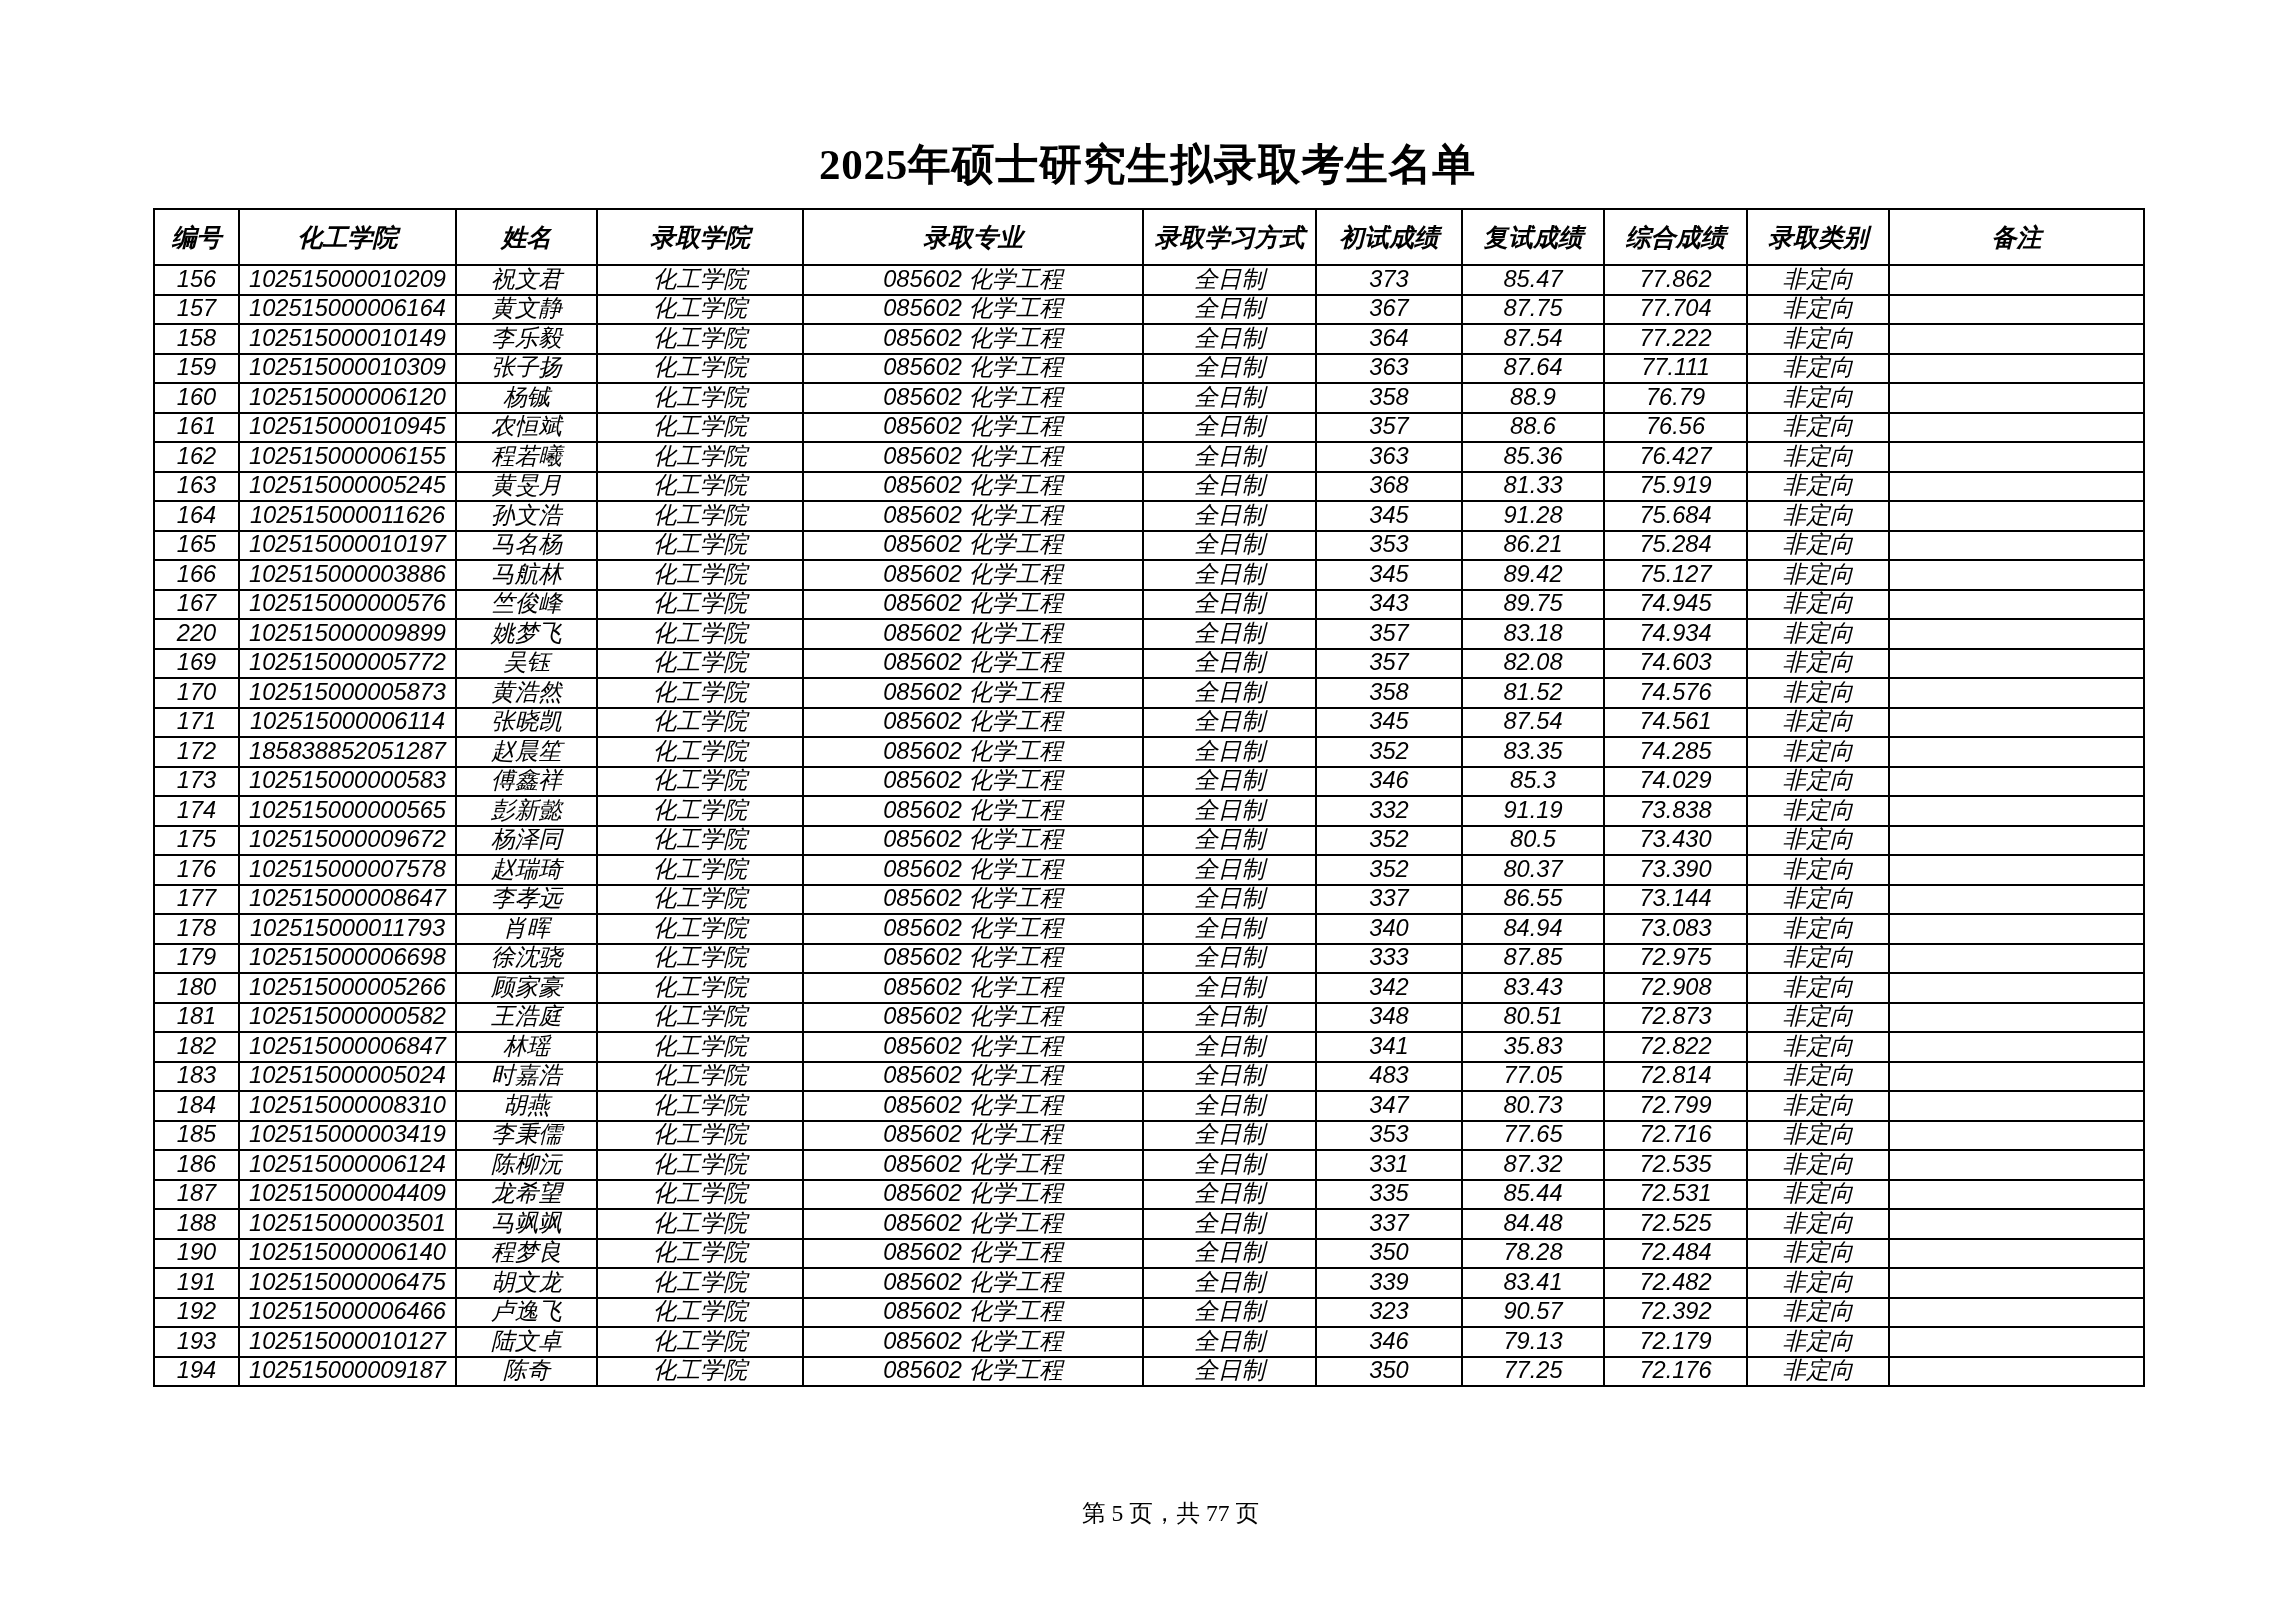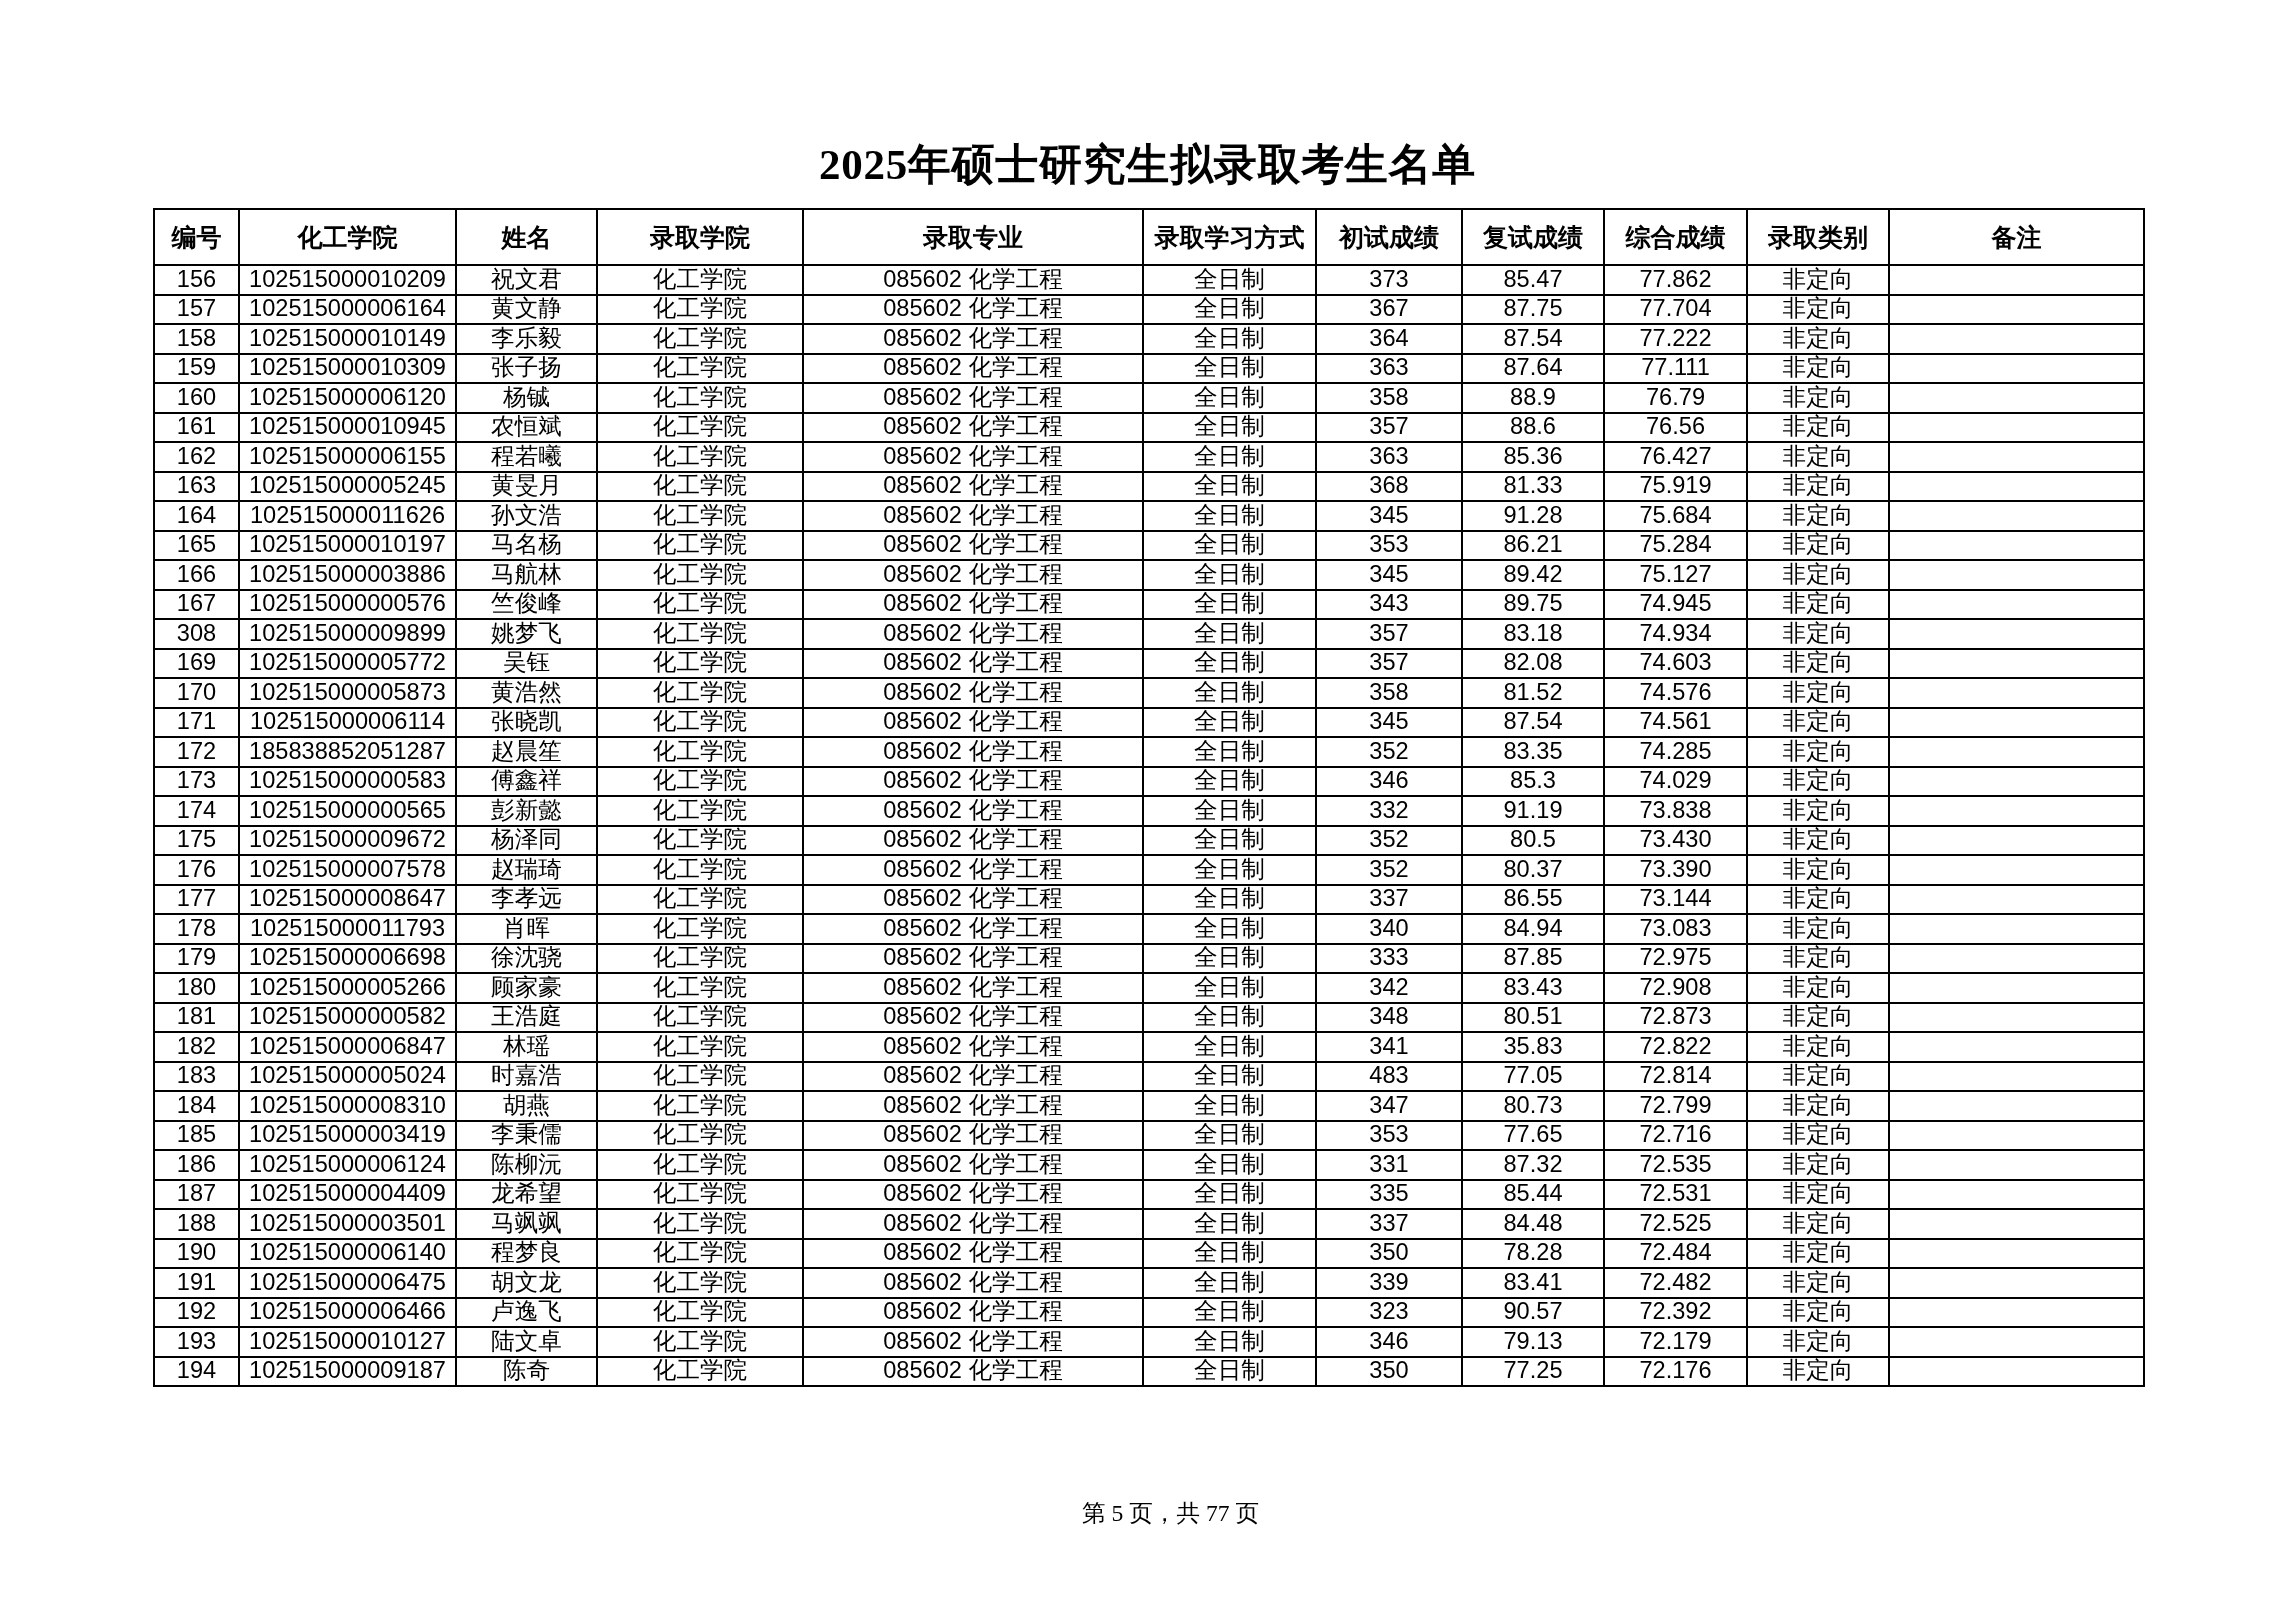--- a/index.html
+++ b/index.html
@@ -27,20 +27,21 @@
     font-weight: bold;
     letter-spacing: 0.7px;
   }
   table.admission {
     position: absolute;
     top: 208px;
     left: 153px;
     width: 1989px;
     border-collapse: collapse;
     table-layout: fixed;
+    font-style: italic;
   }
   table.admission th,
   table.admission td {
     border: 2.6px solid #000000;
     text-align: center;
     vertical-align: middle;
     padding: 0;
     overflow: hidden;
     white-space: nowrap;
   }
@@ -265,21 +266,21 @@
           <td>化工学院</td>
           <td>085602 化学工程</td>
           <td>全日制</td>
           <td>343</td>
           <td>89.75</td>
           <td>74.945</td>
           <td>非定向</td>
           <td></td>
         </tr>
         <tr>
-          <td>308</td>
+          <td>220</td>
           <td>102515000009899</td>
           <td>姚梦飞</td>
           <td>化工学院</td>
           <td>085602 化学工程</td>
           <td>全日制</td>
           <td>357</td>
           <td>83.18</td>
           <td>74.934</td>
           <td>非定向</td>
           <td></td>

